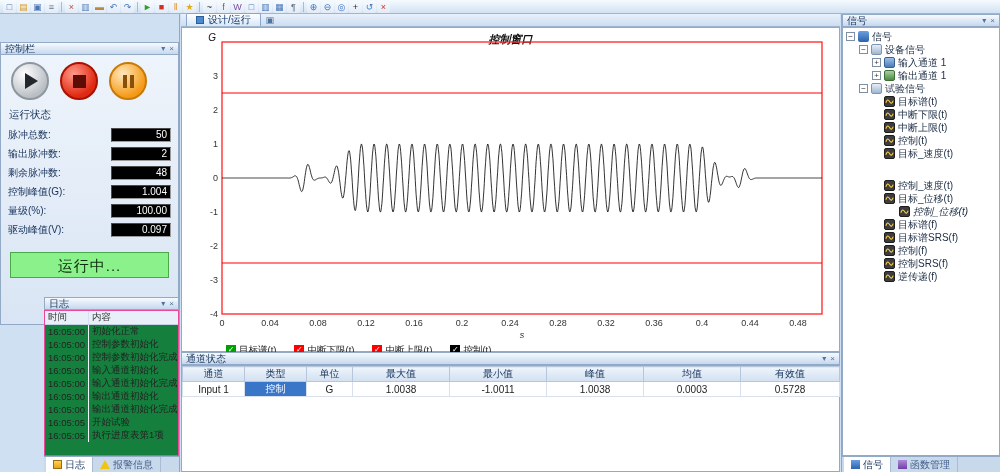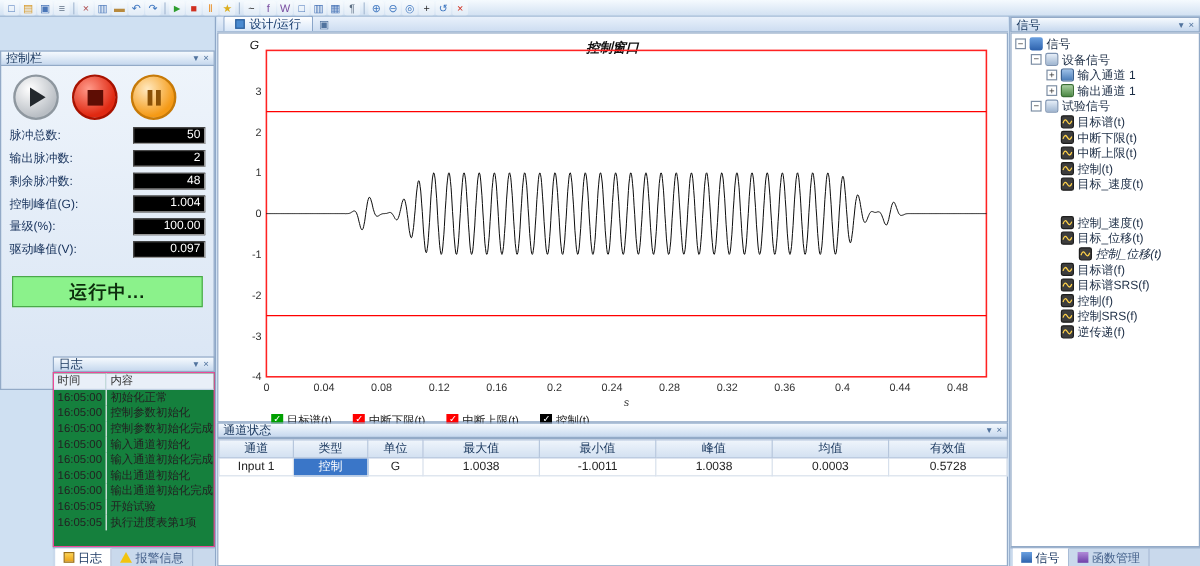--- a/index.html
+++ b/index.html
@@ -35,21 +35,21 @@
   .stop .sq{width:13px;height:13px;background:#5e0d04;}
   .tbtn.pause{background:radial-gradient(circle at 35% 30%,#ffe9c0,#f59a16 70%);border:2px solid #c77a08;}
   .pause .bars{display:flex;gap:3px;}
   .pause .bars i{display:block;width:4px;height:13px;background:#8a5106;}
   #status-title{padding:5px 8px 3px;font-size:10.5px;color:#15305a;}
   .frow{display:flex;align-items:center;height:19px;padding:0 7px;}
   .flabel{font-size:10px;color:#15305a;}
   .fval{margin-left:auto;width:60px;height:14px;background:#000;color:#fff;font-size:10px;line-height:12px;
     text-align:right;padding:0 3px;border:1px solid;border-color:#4a4a4a #9a9a9a #9a9a9a #4a4a4a;}
   #running-box{margin:13px 9px;height:26px;background:#8bf28b;border:1px solid #4aa84a;text-align:center;
-    line-height:25px;font-size:15px;font-weight:bold;letter-spacing:1px;color:#0c2d0c;}
+    line-height:25px;font-size:15px;font-weight:normal;letter-spacing:1px;color:#0c2d0c;}
 
   
   #log-panel{position:absolute;top:283px;left:0;right:0;bottom:0;margin-left:44px;}
   #log-body{position:absolute;top:13px;left:0;right:0;bottom:16px;background:#15803d;border:1px solid #ec4899;overflow:hidden;}
   #log-table{width:100%;border-collapse:collapse;font-size:9.5px;}
   #log-table th{background:#e9eff8;border-bottom:1px solid #c2d1e4;border-right:1px solid #d6e0ee;
     font-weight:normal;text-align:left;height:12px;padding:0 3px;color:#333;}
   #log-table td{height:11px;padding:0 3px;color:#222;white-space:nowrap;border-right:1px solid #f0f3f8;}
   .tabstrip{position:absolute;bottom:0;left:0;right:0;height:16px;background:#c9d9ec;display:flex;align-items:stretch;
     border-top:1px solid #93aac7;padding-left:2px;}
@@ -150,20 +150,21 @@
           <div class="tbtn stop">
               <span class="sq"></span>
             </div>
           <div class="tbtn pause">
               <span class="bars">
                 <i></i>
                 <i></i>
               </span>
             </div>
         </div>
+        <div id="status-title">运行状态</div>
         <div id="fields">
             <div class="frow">
               <span class="flabel">脉冲总数:</span>
               <span class="fval">50</span>
             </div>
             <div class="frow">
               <span class="flabel">输出脉冲数:</span>
               <span class="fval">2</span>
             </div>
             <div class="frow">

